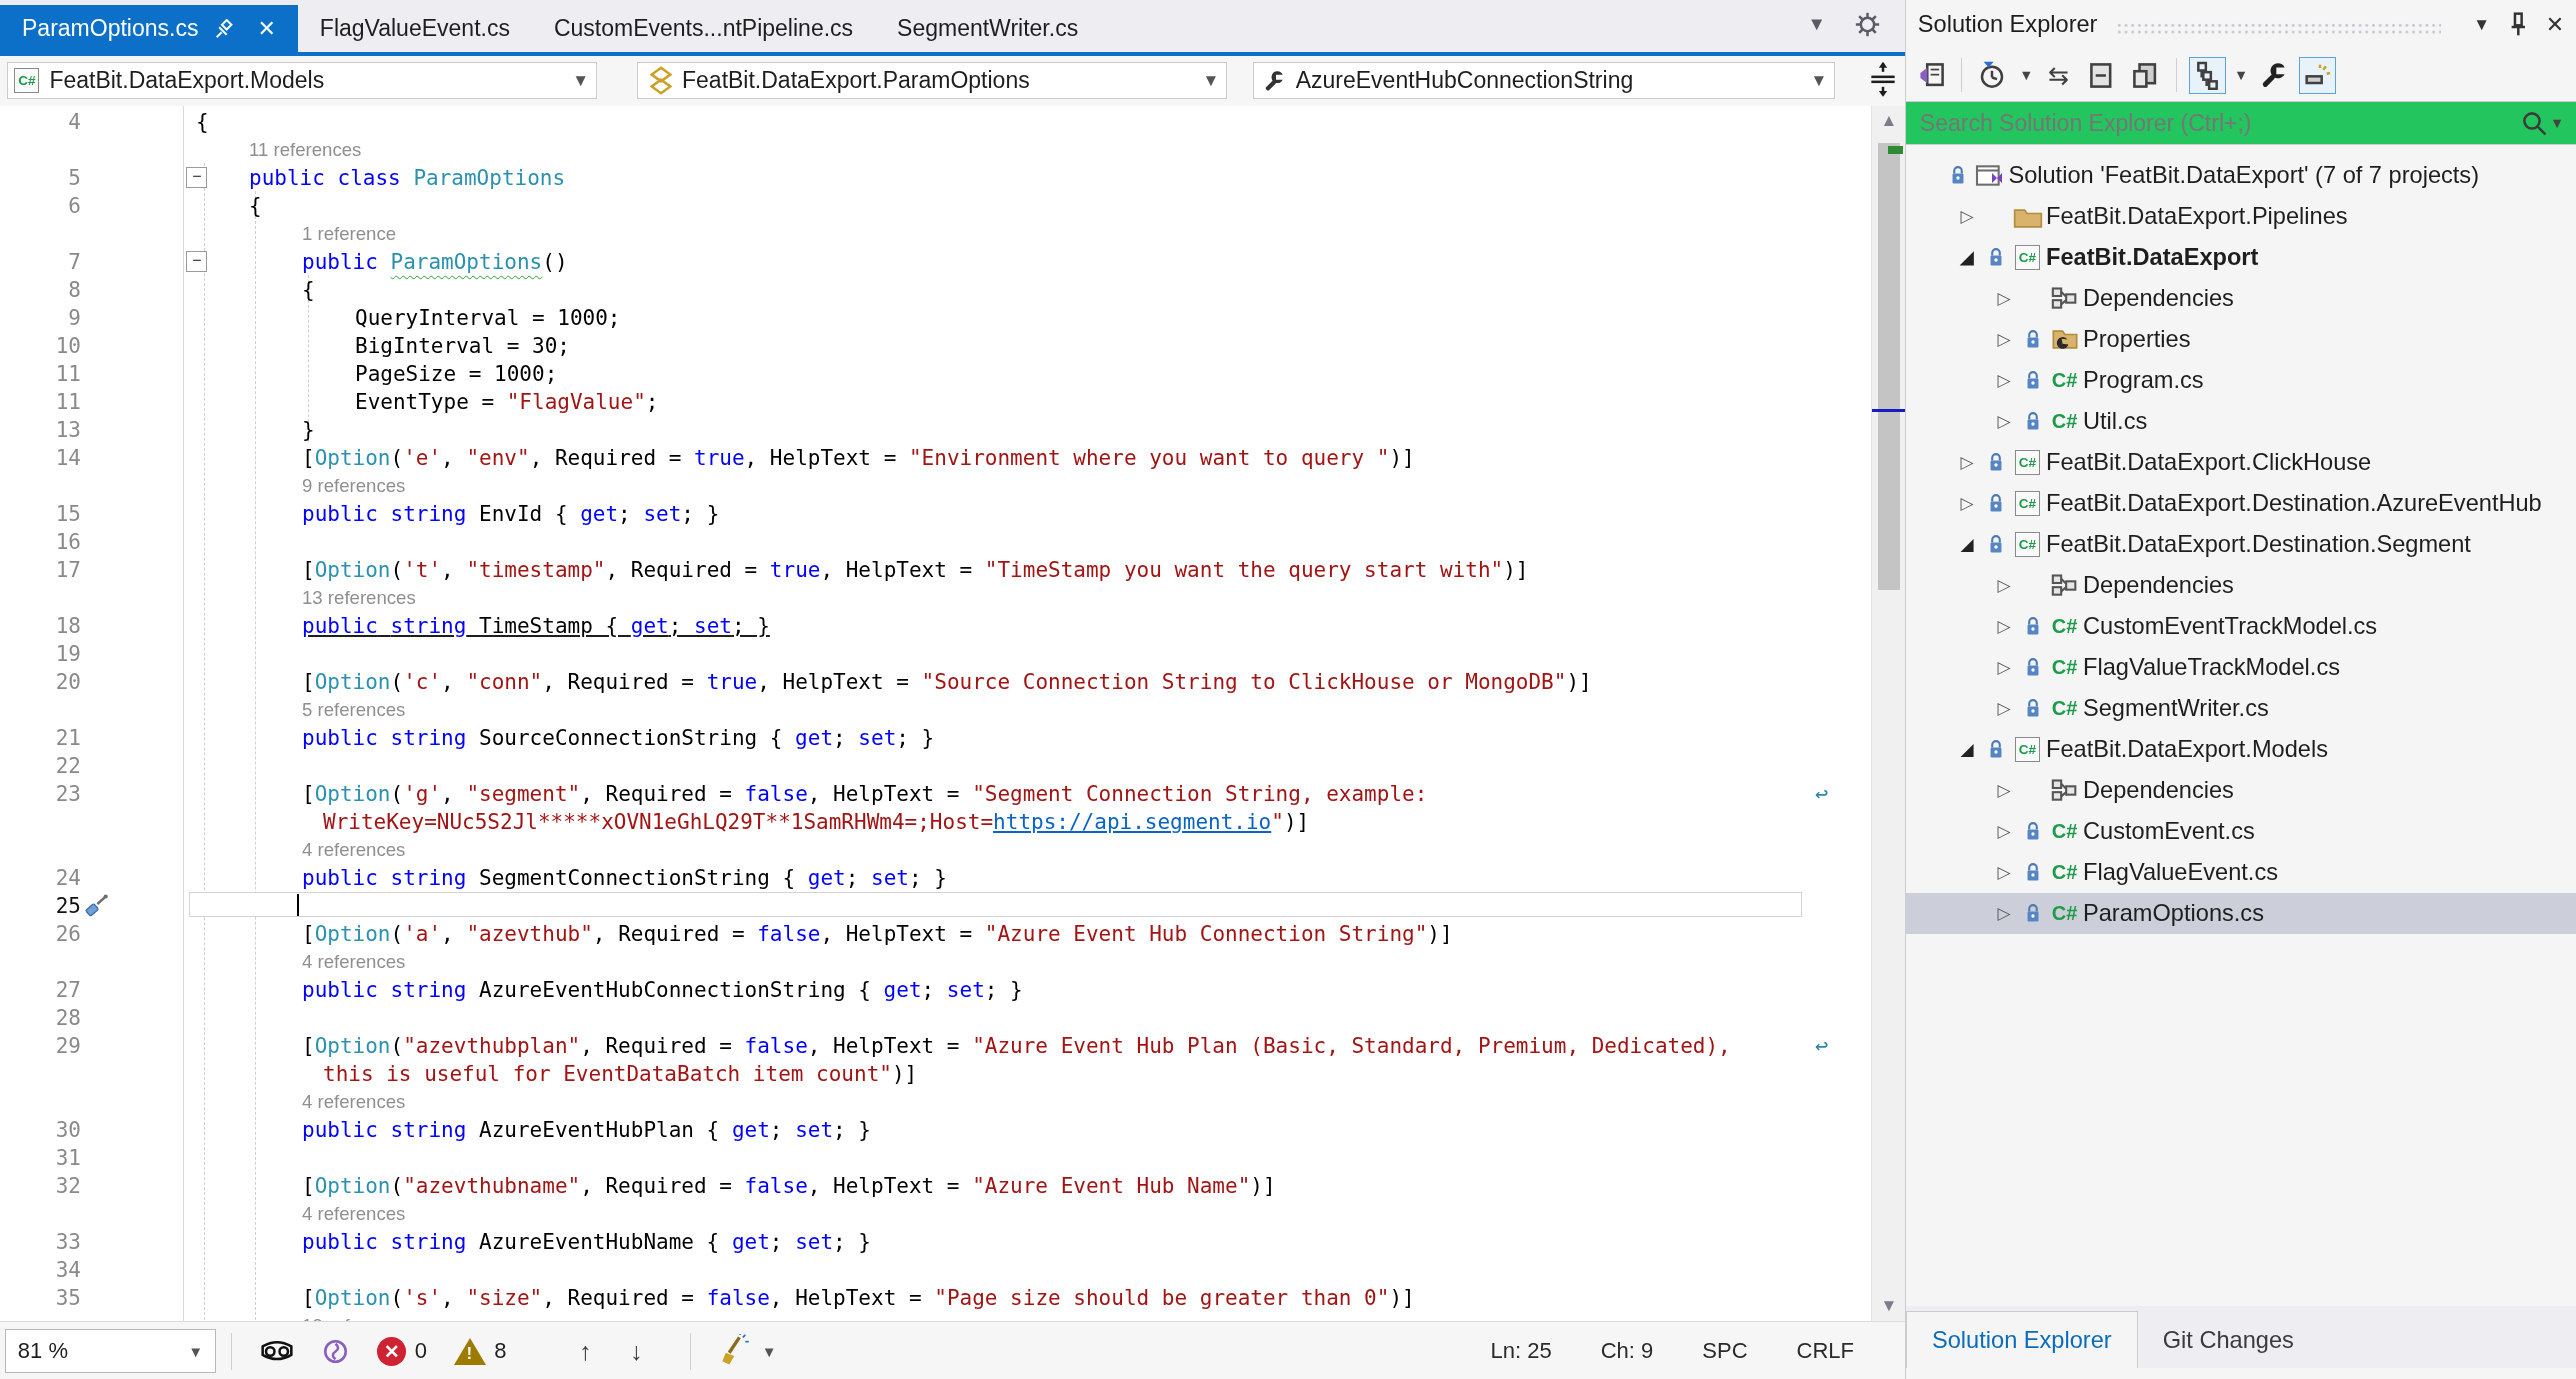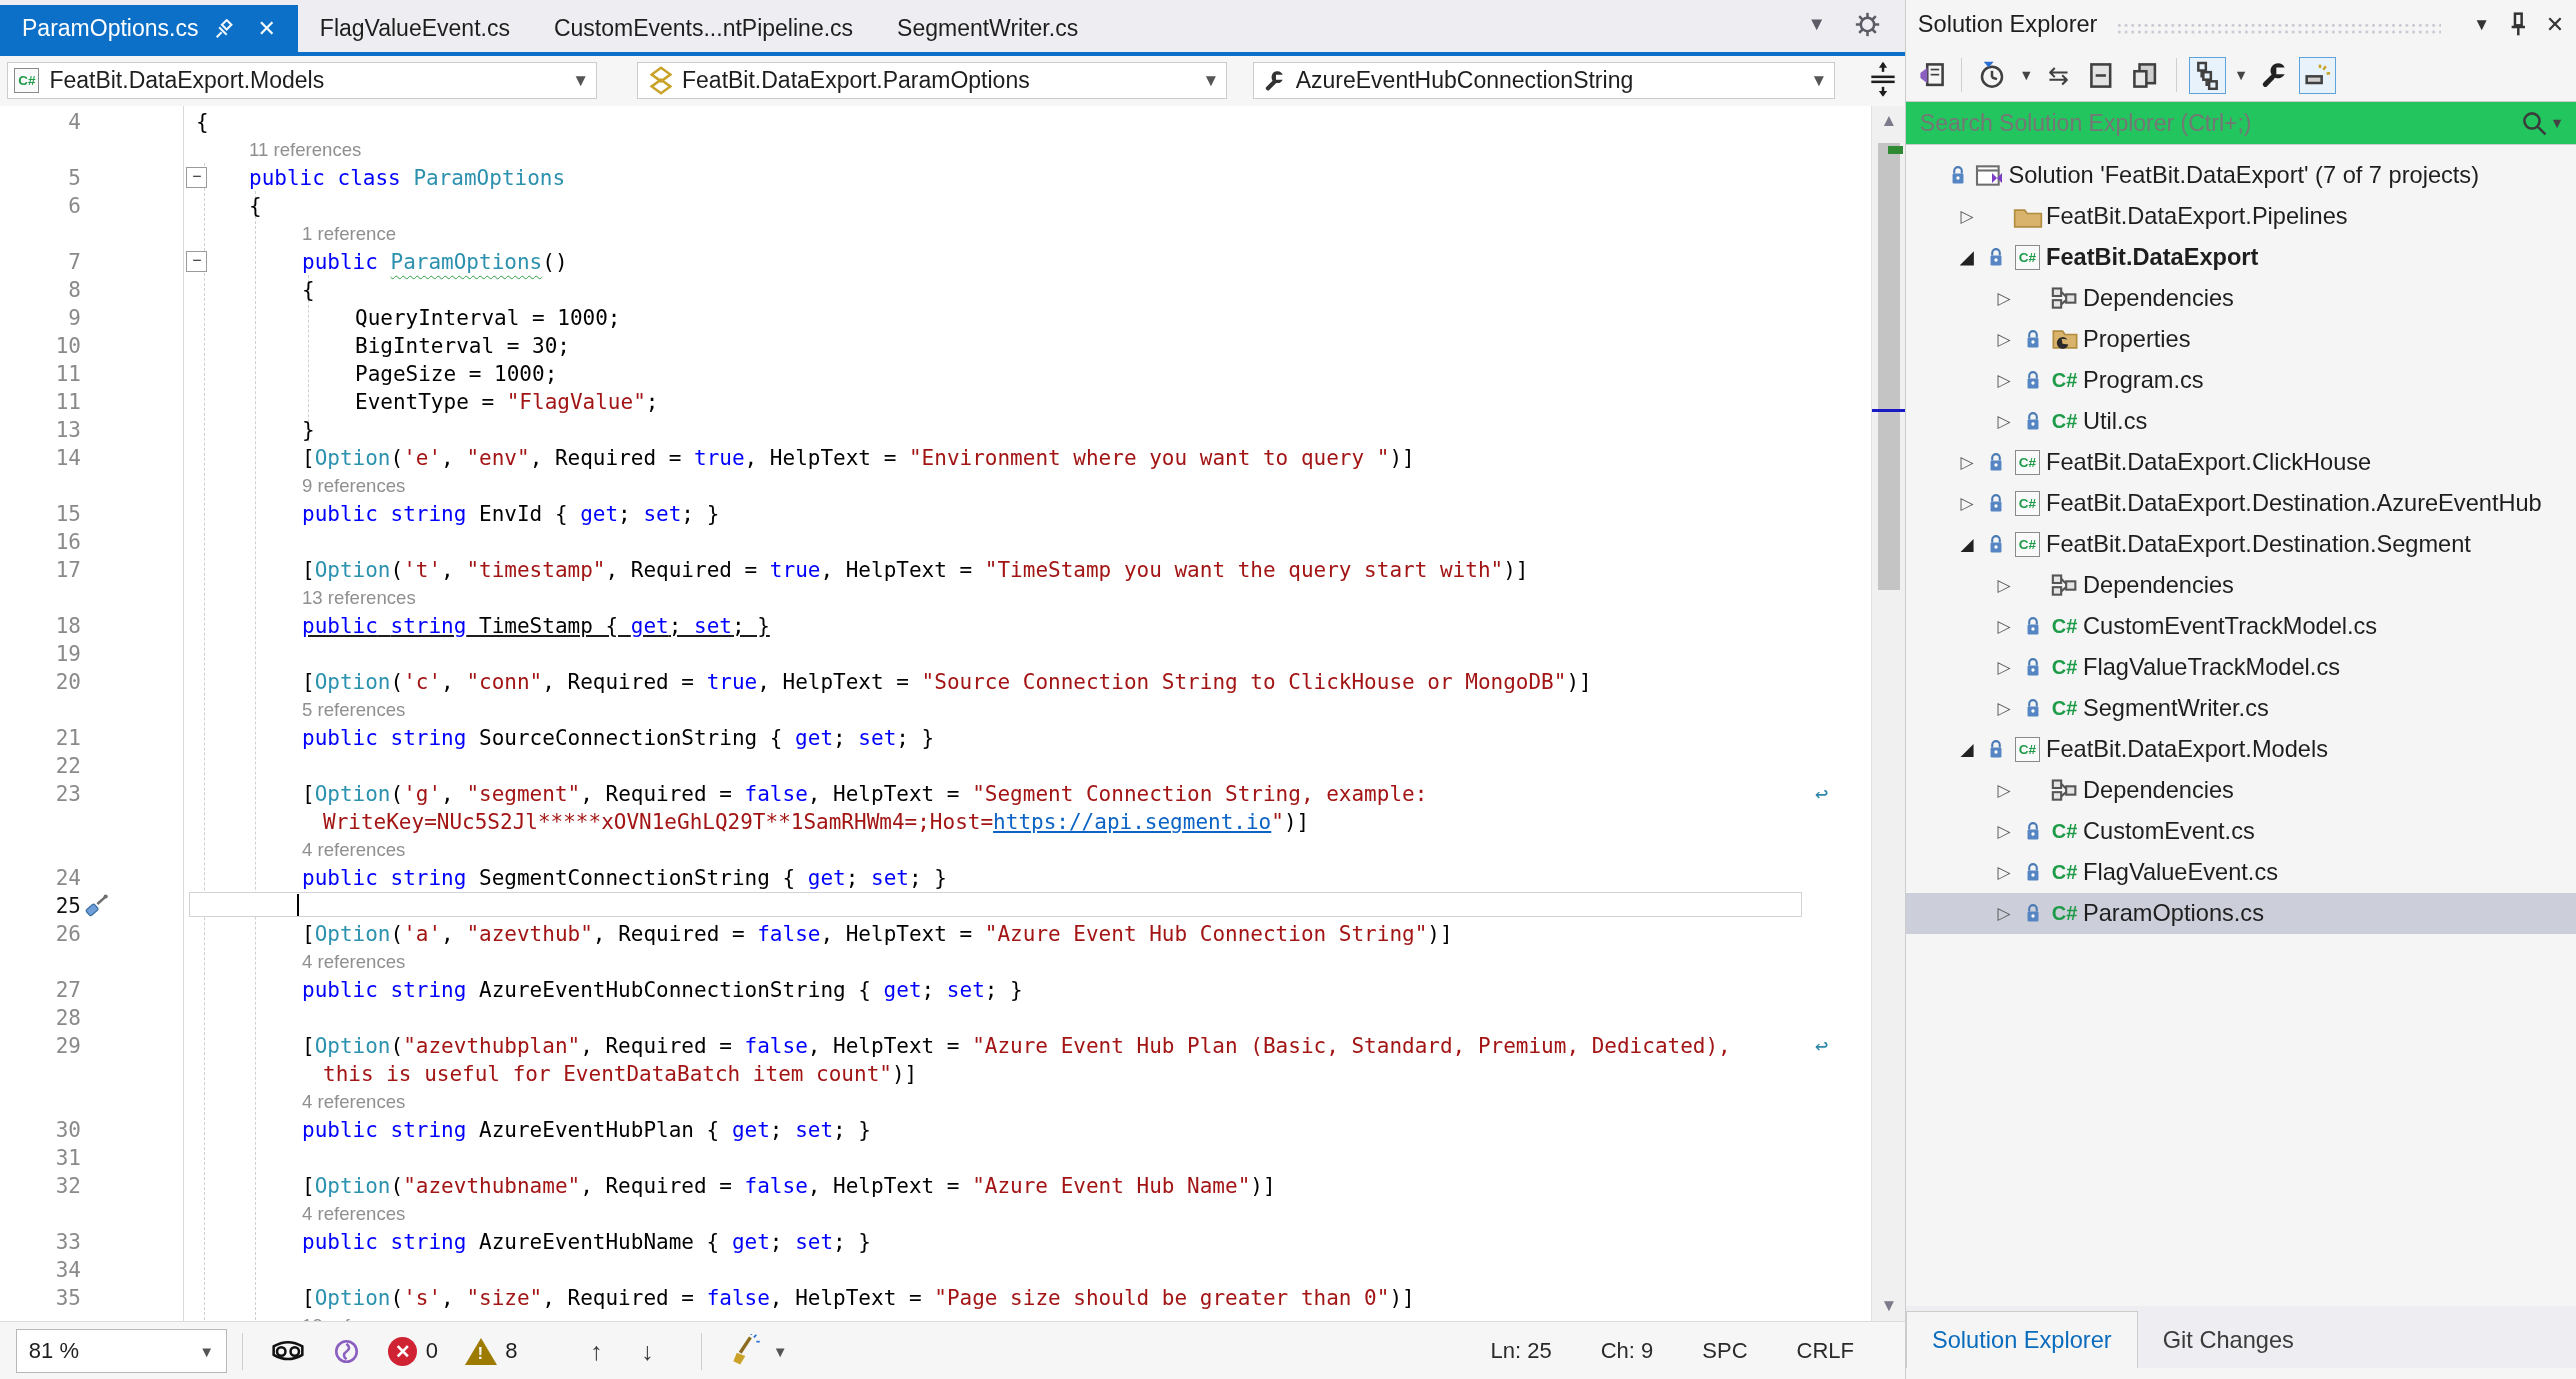--- a/index.html
+++ b/index.html
@@ -44,21 +44,21 @@
 
   
   #vscroll{position:absolute;left:1871px;top:106px;width:34px;height:1215px;background:#f0f0f0;border-left:0.8px solid #e2e2e2;box-sizing:border-box;}
   #vthumb{position:absolute;left:5.9px;top:37px;width:22px;height:447px;background:#c4c4c4;}
   #vgreen{position:absolute;right:1.7px;top:40px;width:15px;height:8.4px;background:#2f8a33;}
   #vblue{position:absolute;left:0;top:303px;width:34px;height:3.4px;background:#1a1ac4;}
   .varrow{position:absolute;left:0;width:34px;text-align:center;color:#7b7b8c;font-size:17px;}
 
   
   #botbar{position:absolute;left:0;top:1321px;width:1905px;height:59px;background:#f6f6f6;border-top:0.8px solid #dcdcdc;display:flex;align-items:center;font-size:22px;color:#1e1e1e;box-sizing:border-box;}
-  #zoombox{width:211px;height:44px;background:#fff;border:0.8px solid #b8b8b8;margin-left:16px;display:flex;align-items:center;padding:0 11.8px;box-sizing:border-box;}
+  #zoombox{width:211px;height:44px;background:#fff;border:0.8px solid #b8b8b8;margin-left:5px;display:flex;align-items:center;padding:0 11.8px;box-sizing:border-box;}
   #zoombox .carat{margin-left:auto;color:#555;font-size:15px;}
   .bbsep{width:0.8px;height:37px;background:#cfcfcf;margin:0 15px;}
   .bbitem{display:flex;align-items:center;margin:0 13.5px;gap:8.4px;}
   .errball{width:29px;height:29px;border-radius:50%;background:#cf2233;color:#fff;font-weight:bold;font-size:18.6px;line-height:29px;text-align:center;}
   .warntri{position:relative;width:0;height:0;border-left:16px solid transparent;border-right:16px solid transparent;border-bottom:27px solid #9d7a00;}
   .warntri i{position:absolute;left:-3.4px;top:6.7px;font-style:normal;color:#f6f6f6;font-weight:bold;font-size:17px;}
   .bbarrow{font-size:25px;color:#3b3b3b;}
   #botstatus{margin-left:auto;display:flex;gap:49px;margin-right:51px;color:#2a2a2a;}
 
   

